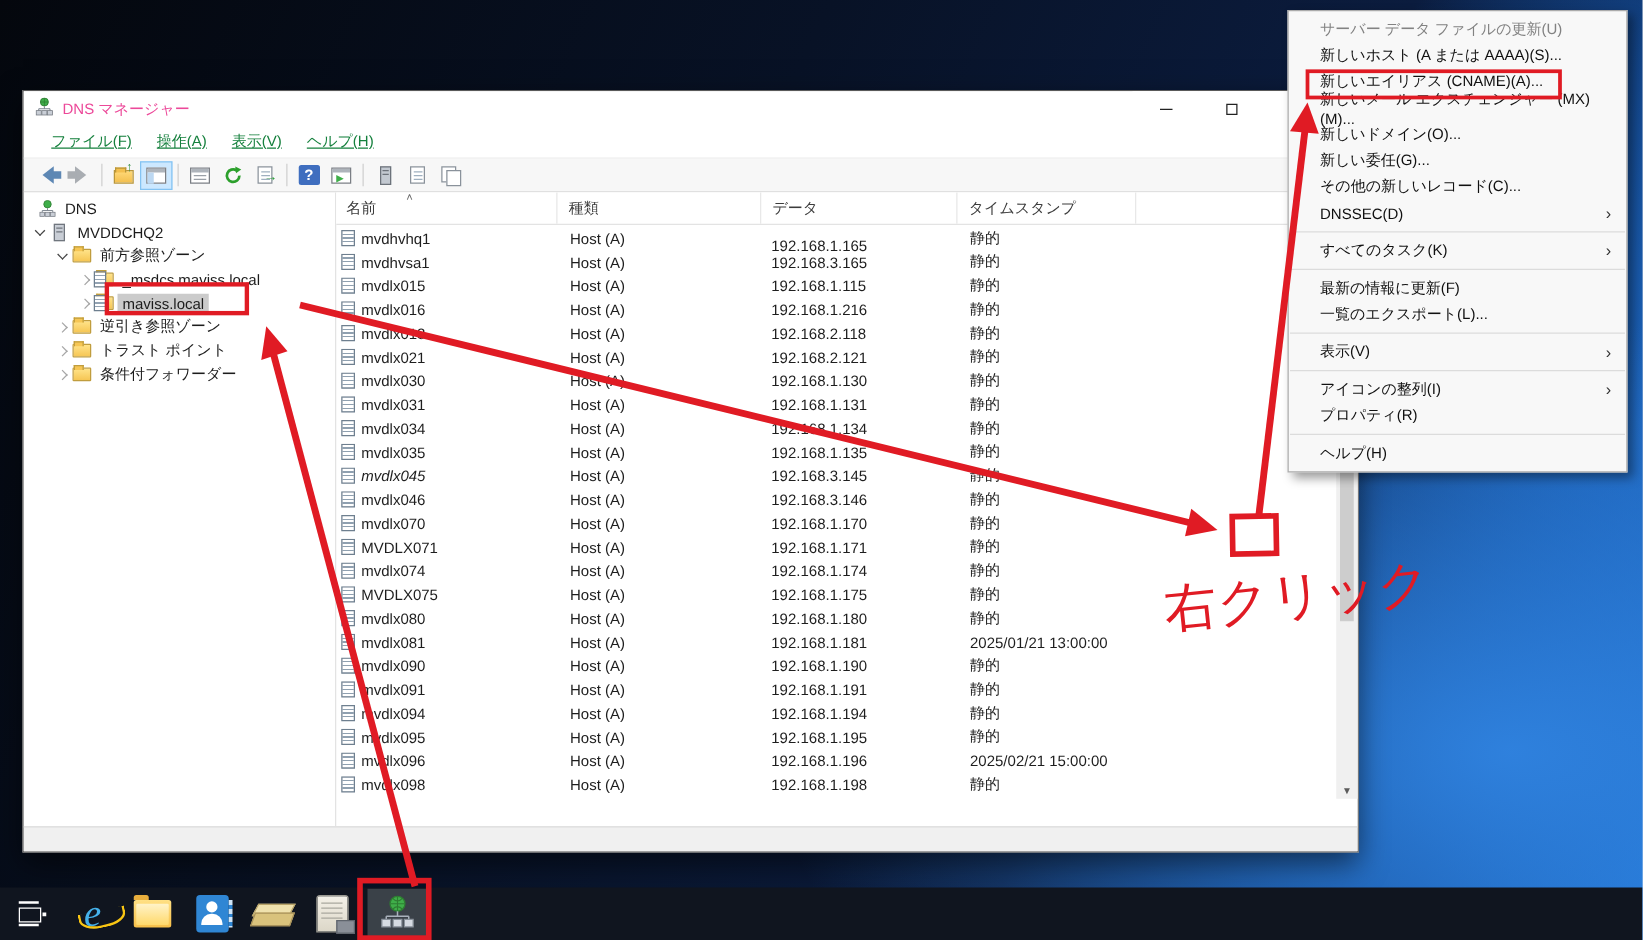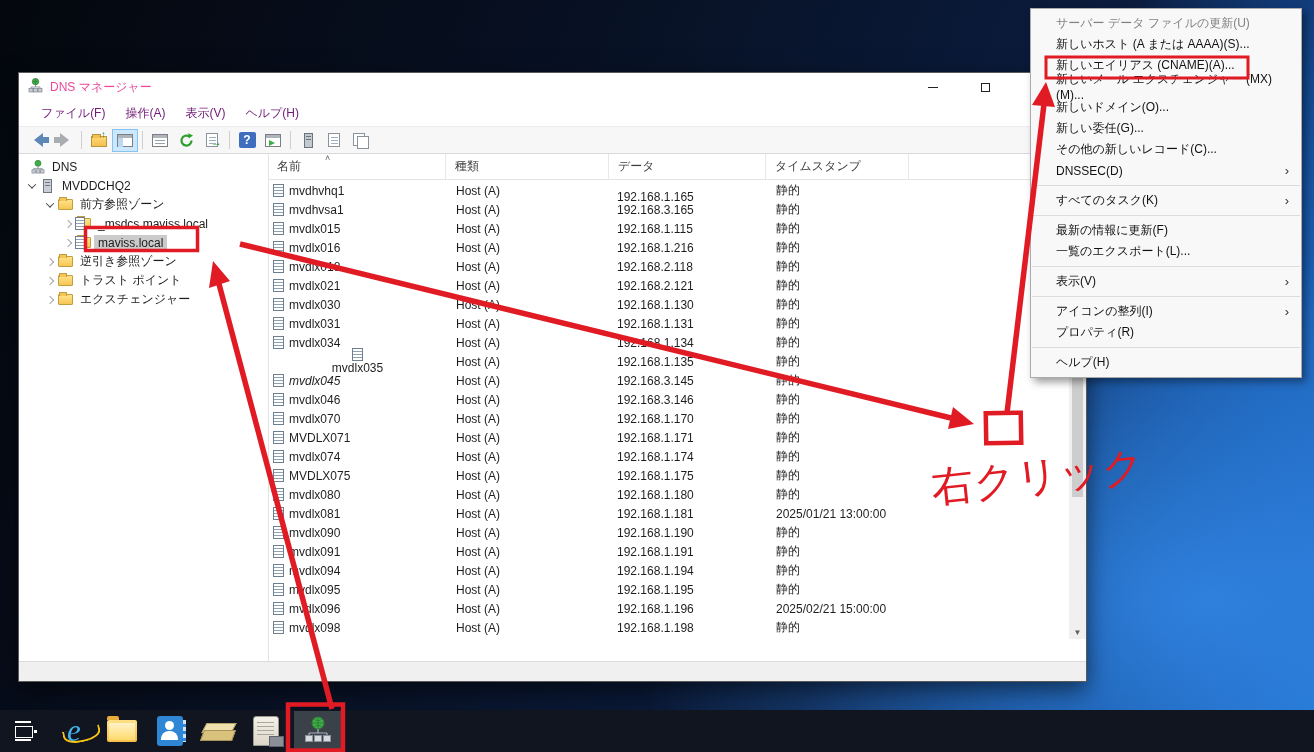--- a/index.html
+++ b/index.html
@@ -23,21 +23,21 @@
     background:#fff;border:1px solid #5a5a5a;box-shadow:0 8px 22px rgba(0,0,0,.55);z-index:10;}
   .titlebar{position:relative;height:28px;background:#fff;display:flex;align-items:center;}
   .title-icon{margin-left:9px;margin-right:7px;}
   .title-text{color:#ec4899;}
   .win-controls{position:absolute;right:21px;top:0;height:28px;display:flex;}
   .win-btn{width:53px;height:28px;display:flex;align-items:center;justify-content:center;background:#fff;}
   .glyph-min{width:10px;height:1px;background:#222;}
   .glyph-max{width:9px;height:9px;border:1px solid #222;}
   .glyph-close{font-size:12px;color:#222;}
   .menubar{height:26px;background:#fff;display:flex;align-items:center;padding-left:12px;border-bottom:1px solid #ececec;}
-  .menubar .mitem{padding:4px 10px;color:#701a75;}
+  .menubar .mitem{padding:4px 10px;color:#15803d;text-decoration:underline;}
   .toolbar{height:27px;background:#f7f7f7;border-bottom:1px solid #d9d9d9;display:flex;align-items:center;padding-left:6px;}
   .tbtn{width:26px;height:23px;display:flex;align-items:center;justify-content:center;border:1px solid transparent;}
   .tbtn.pressed{background:var(--toolbar-pressed);border:1px solid #84c3f2;}
   .tsep{width:1px;height:18px;background:#cfcfcf;margin:0 4px;}
   
   .arrow-left{width:0;height:0;border:7px solid transparent;border-right:9px solid #5d87b4;border-left:none;position:relative;}
   .arrow-left::after{content:"";position:absolute;left:8px;top:-3px;width:7px;height:6px;background:#5d87b4;}
   .arrow-right{width:0;height:0;border:7px solid transparent;border-left:9px solid #a9adb2;border-right:none;position:relative;}
   .arrow-right::after{content:"";position:absolute;right:8px;top:-3px;width:7px;height:6px;background:#a9adb2;}
   .mini-folder{width:16px;height:11px;background:linear-gradient(#ffd978,#f3bf4e);border:1px solid #b9963a;position:relative;margin-top:3px;}
@@ -279,21 +279,21 @@
           </span>
           <span class="tlabel">トラスト ポイント</span>
         </div>
         <div class="trow" style="padding-left: 24px;">
           <span class="chev col">
             <i></i>
           </span>
           <span class="ticon">
             <span class="folder"></span>
           </span>
-          <span class="tlabel">エクスチェンジャー</span>
+          <span class="tlabel">条件付フォワーダー</span>
         </div>
       </div>
     <div class="listpane">
       <div class="lheader">
           <div class="hcell" style="width: 177px; padding-left: 8px;">
             <span>名前</span>
             <span class="sort-arrow">˄</span>
           </div>
           <div class="hcell" style="width: 163px; padding-left: 9px;">
             <span>種類</span>
@@ -381,21 +381,21 @@
           <div class="lrow">
             <span class="lcell" style="width: 177px;">
               <span class="record-ic"></span>
               <span>mvdlx034</span>
             </span>
             <span class="lcell" style="width: 163px; padding-left: 10px;">Host (A)</span>
             <span class="lcell" style="width: 157px; padding-left: 8px;">192.168.1.134</span>
             <span class="lcell" style="width: 143px; padding-left: 10px;">静的</span>
           </div>
           <div class="lrow">
-            <span class="lcell" style="width: 177px; flex-direction: column;">
+            <span class="lcell" style="width: 177px;">
               <span class="record-ic"></span>
               <span>mvdlx035</span>
             </span>
             <span class="lcell" style="width: 163px; padding-left: 10px;">Host (A)</span>
             <span class="lcell" style="width: 157px; padding-left: 8px;">192.168.1.135</span>
             <span class="lcell" style="width: 143px; padding-left: 10px;">静的</span>
           </div>
           <div class="lrow">
             <span class="lcell" style="width: 177px; font-style: italic;">
               <span class="record-ic"></span>

